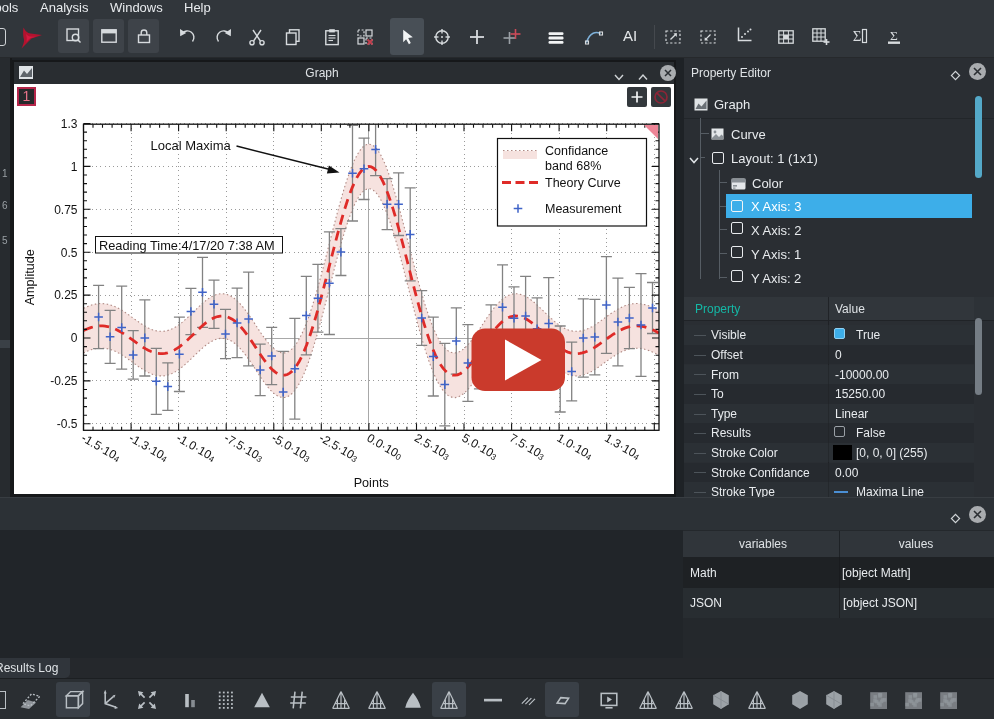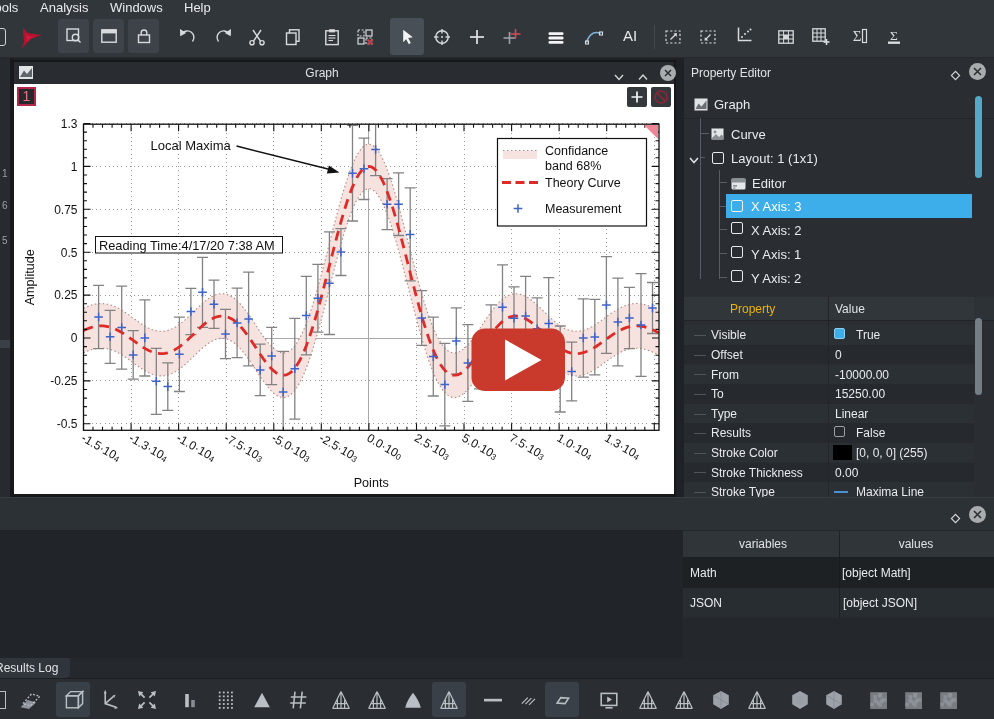--- a/index.html
+++ b/index.html
@@ -495,34 +495,34 @@
       </svg></div>
     <div class="t13" style="position:absolute;left:731px;top:127px">Curve</div>
     <div style="position:absolute;left:712px;top:151.5px;width:12px;height:12px;border:1.4px solid #e8ebee;border-radius:2px"></div>
     <div class="t13" style="position:absolute;left:731px;top:151px">Layout: 1 (1x1)</div>
     <div style="position:absolute;left:731px;top:176px;width:15px;height:12px"><svg width="15" height="12" viewBox="0 0 15 12">
         <rect x="0.5" y="0.5" width="14" height="11" rx="1.5" fill="#e4e7ea"></rect>
         <rect x="0.5" y="0.5" width="14" height="4" fill="#8a9096"></rect>
         <rect x="2" y="7" width="4" height="1.6" fill="#8a9096"></rect>
         <rect x="2" y="9.5" width="2.5" height="1.2" fill="#8a9096"></rect>
       </svg></div>
-    <div class="t13" style="position:absolute;left:752px;top:176px">Editor</div>
+    <div class="t13" style="position:absolute;left:752px;top:176px">Color</div>
     <div style="position:absolute;left:726px;top:194px;width:246px;height:24px;background:#3daee9"></div>
     <div style="position:absolute;left:731px;top:199.5px;width:12px;height:12px;border:1.4px solid #f0f4f6;border-radius:2px"></div>
     <div class="t13" style="position:absolute;left:751px;top:199px;color:#fff">X Axis: 3</div>
     <div style="position:absolute;left:731px;top:222.0px;width:12px;height:12px;border:1.4px solid #e8ebee;border-radius:2px"></div>
     <div class="t13" style="position:absolute;left:751px;top:222.5px">X Axis: 2</div>
     <div style="position:absolute;left:731px;top:246.0px;width:12px;height:12px;border:1.4px solid #e8ebee;border-radius:2px"></div>
     <div class="t13" style="position:absolute;left:751px;top:246.5px">Y Axis: 1</div>
     <div style="position:absolute;left:731px;top:270.0px;width:12px;height:12px;border:1.4px solid #e8ebee;border-radius:2px"></div>
     <div class="t13" style="position:absolute;left:751px;top:270.5px">Y Axis: 2</div>
     <div style="position:absolute;left:975px;top:96px;width:7px;height:82px;background:#54a9c9;border-radius:3.5px"></div>
 <div style="position:absolute;left:684px;top:297px;width:290px;height:24px;background:#31363b;border-bottom:1px solid #202327"></div>
     <div style="position:absolute;left:974px;top:297px;width:20px;height:24px;background:#2d3237;border-bottom:1px solid #202327"></div>
-    <div class="t12" style="position:absolute;left:730px;top:302px;color:#eab308">Property</div>
+    <div class="t12" style="position:absolute;left:695px;top:302px;color:#14b8a6">Property</div>
     <div class="t12" style="position:absolute;left:835px;top:302px;color:#dfe3e6">Value</div>
     <div style="position:absolute;left:828px;top:297px;width:1px;height:200px;background:#202327"></div>
     <div style="position:absolute;left:684px;top:325.3px;width:290px;height:19.6px;background:#2b3035"></div>
     <div style="position:absolute;left:694px;top:335.1px;width:12px;height:1px;background:#4d545a"></div>
     <div class="t12" style="position:absolute;left:711px;top:328.3px">Visible</div>
     <div style="position:absolute;left:834px;top:328.3px;width:11px;height:11px;background:#3daee9;border:1.5px solid #8fd0f2;border-radius:2px"></div>
     <div class="t12" style="position:absolute;left:856px;top:328.3px">True</div>
     <div style="position:absolute;left:684px;top:344.9px;width:290px;height:19.6px;background:#262a2f"></div>
     <div style="position:absolute;left:694px;top:354.7px;width:12px;height:1px;background:#4d545a"></div>
     <div class="t12" style="position:absolute;left:711px;top:347.9px">Offset</div>
@@ -544,21 +544,21 @@
     <div class="t12" style="position:absolute;left:711px;top:426.3px">Results</div>
     <div style="position:absolute;left:834px;top:426.3px;width:11px;height:11px;border:1.4px solid #9aa0a6;border-radius:2px"></div>
     <div class="t12" style="position:absolute;left:856px;top:426.3px">False</div>
     <div style="position:absolute;left:684px;top:442.9px;width:290px;height:19.6px;background:#2b3035"></div>
     <div style="position:absolute;left:694px;top:452.7px;width:12px;height:1px;background:#4d545a"></div>
     <div class="t12" style="position:absolute;left:711px;top:445.9px">Stroke Color</div>
     <div style="position:absolute;left:833px;top:444.9px;width:19px;height:15px;background:#000"></div>
     <div class="t12" style="position:absolute;left:856px;top:445.9px">[0, 0, 0] (255)</div>
     <div style="position:absolute;left:684px;top:462.5px;width:290px;height:19.6px;background:#262a2f"></div>
     <div style="position:absolute;left:694px;top:472.3px;width:12px;height:1px;background:#4d545a"></div>
-    <div class="t12" style="position:absolute;left:711px;top:465.5px">Stroke Thickness</div>
+    <div class="t12" style="position:absolute;left:711px;top:465.5px">Stroke Confidance</div>
     <div class="t12" style="position:absolute;left:835px;top:465.5px">0.00</div>
     <div style="position:absolute;left:684px;top:482.1px;width:290px;height:19.6px;background:#2b3035"></div>
     <div style="position:absolute;left:694px;top:491.9px;width:12px;height:1px;background:#4d545a"></div>
     <div class="t12" style="position:absolute;left:711px;top:485.1px">Stroke Type</div>
     <div style="position:absolute;left:834px;top:490.9px;width:14px;height:2px;background:#4b8fd4"></div>
     <div class="t12" style="position:absolute;left:856px;top:485.1px">Maxima Line</div>
     <div style="position:absolute;left:975px;top:318px;width:7px;height:77px;background:#757d85;border-radius:3.5px"></div>
     <div style="position:absolute;left:828px;top:321px;width:1px;height:176px;background:#1d2023;opacity:0.5"></div>
 
 <div style="position:absolute;left:0px;top:497px;width:994px;height:33px;background:#2c3136;border-top:1px solid #383d42"></div>

